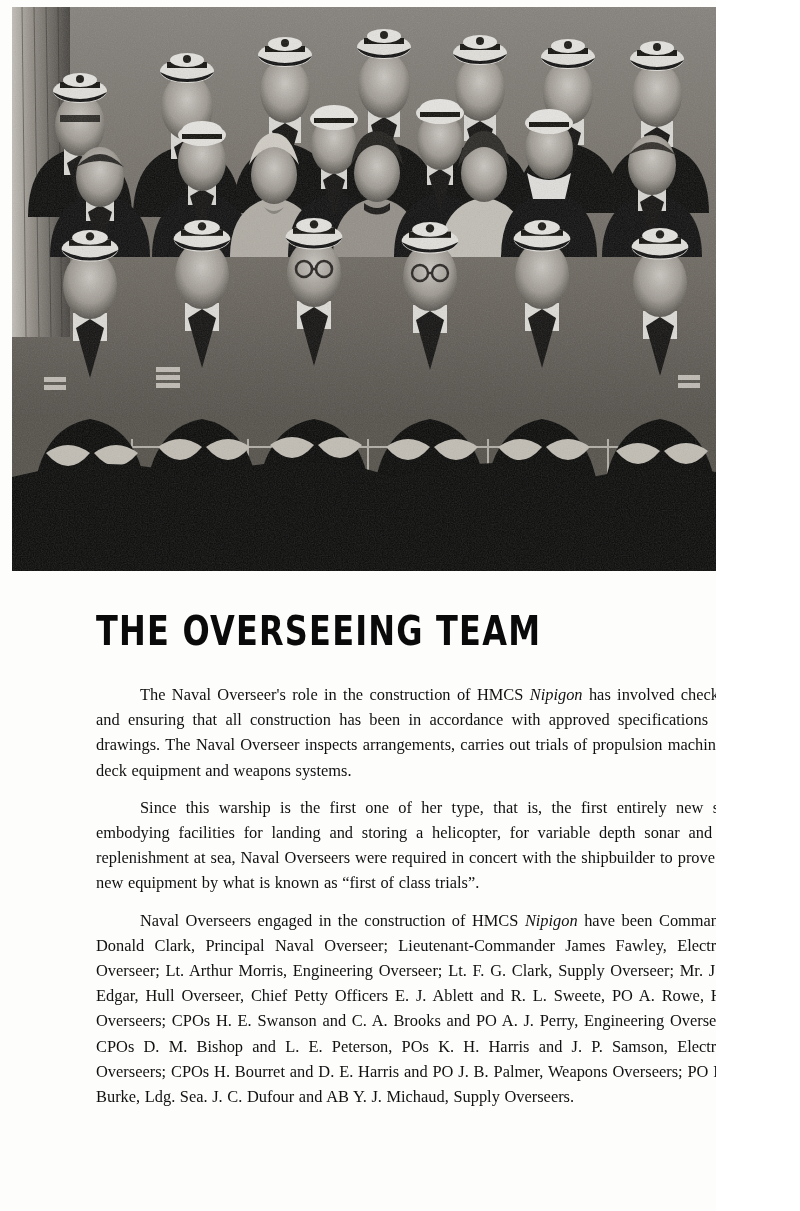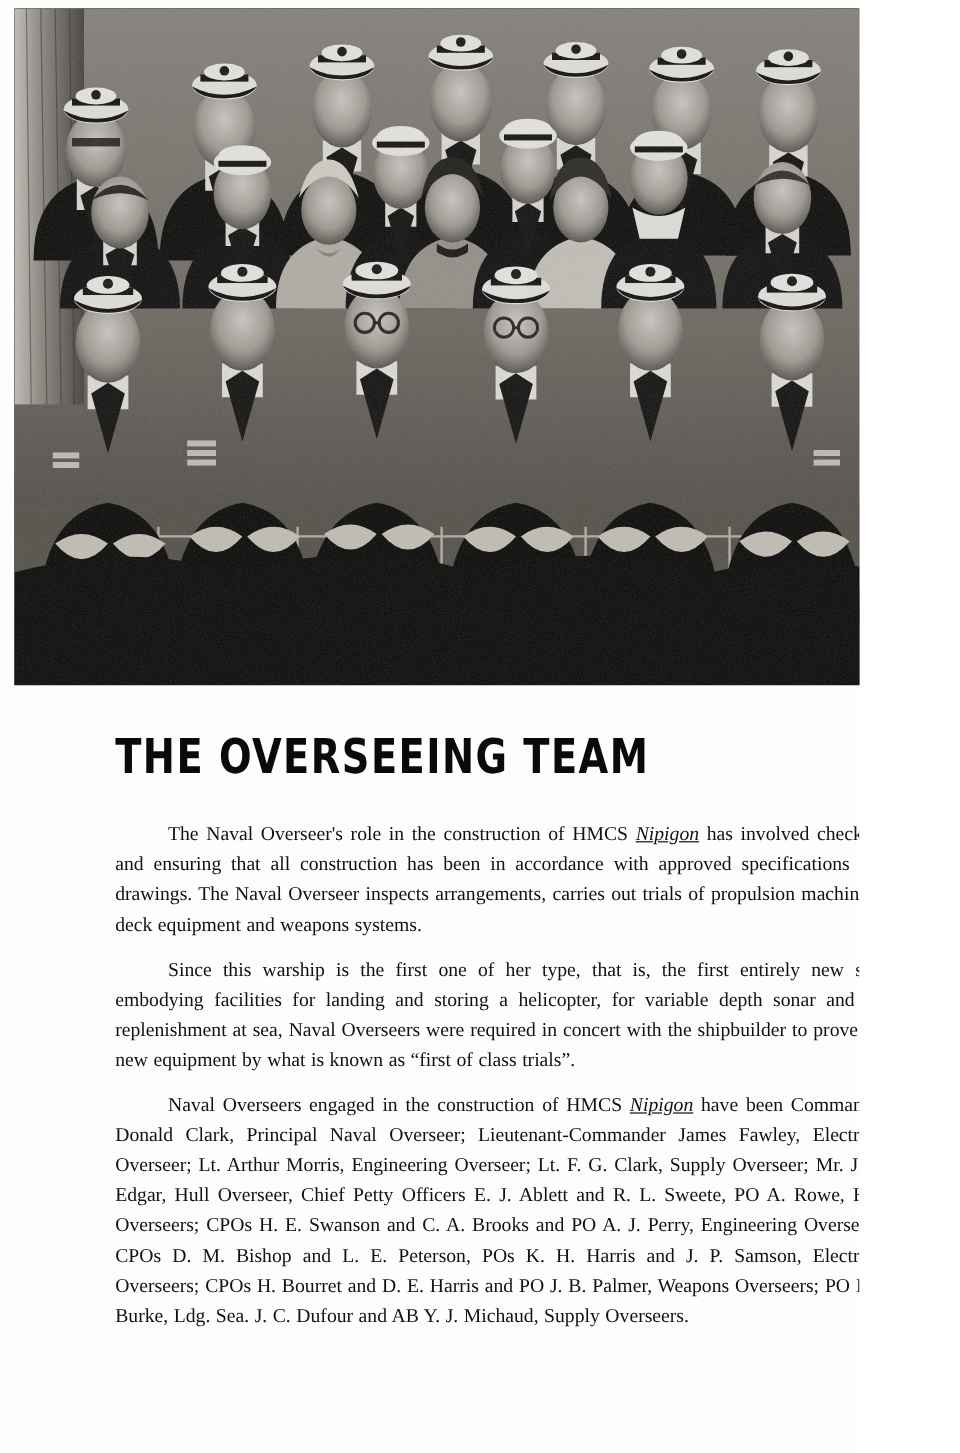--- a/index.html
+++ b/index.html
@@ -57,21 +57,21 @@
     font-size: 16.4px;
     line-height: 25.2px;
     color: #111111;
     text-align: justify;
     text-indent: 44px;
     -webkit-hyphens: none;
     hyphens: none;
     word-spacing: 0.5px;
   }
   .para:last-child { margin-bottom: 10px; }
-  .para i { font-style: italic; text-decoration: underline; }
+  .para i { font-style: italic; }
 </style>
 </head>
 <body>
 
 <div class="page">
 
   <div class="photo-frame">
     <svg viewBox="0 0 726 564" preserveAspectRatio="none" aria-hidden="true">
       <defs>
         <filter id="grain">

